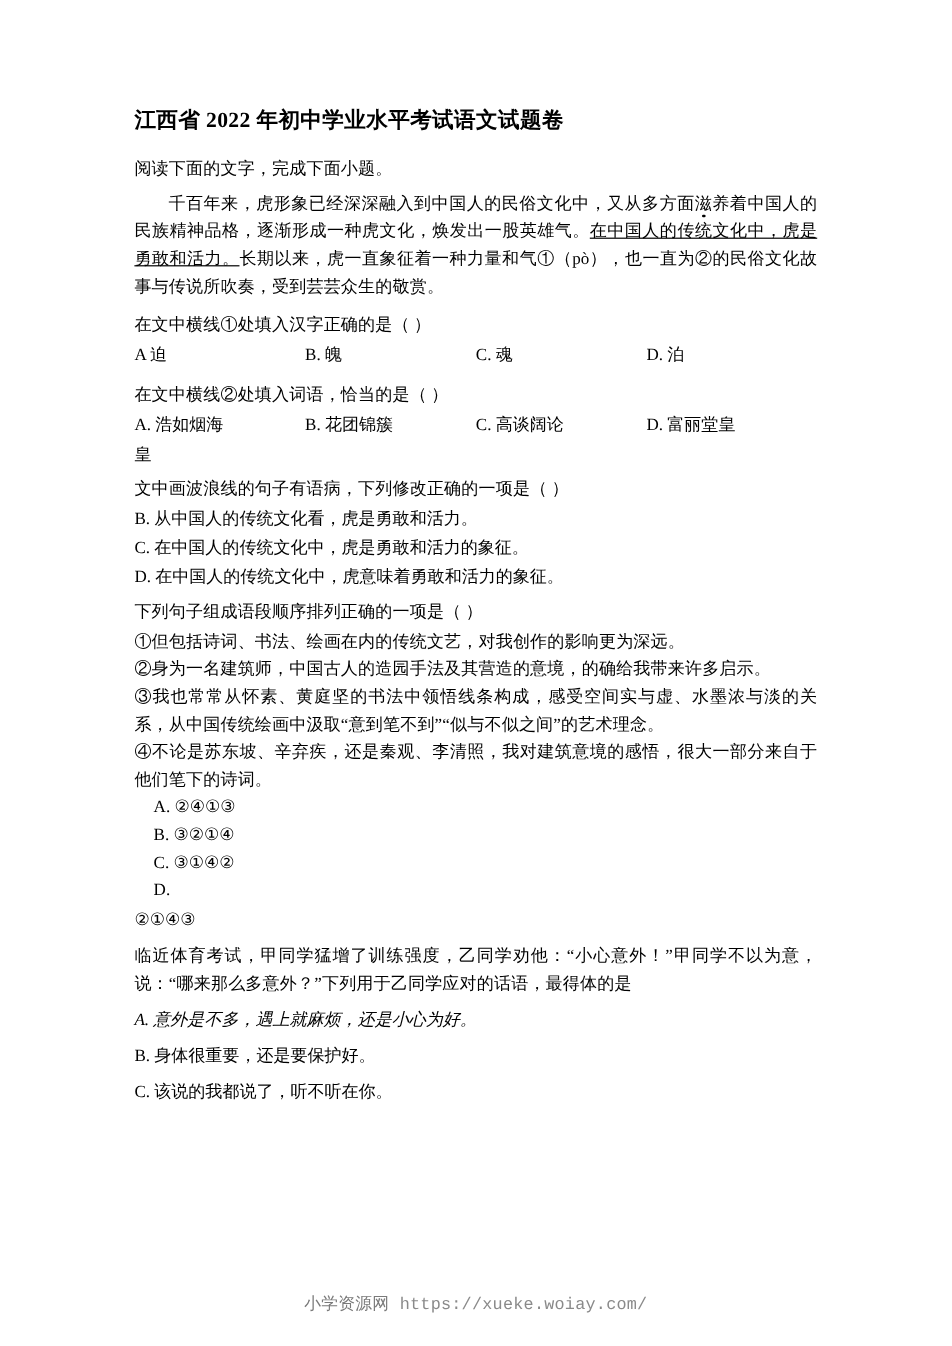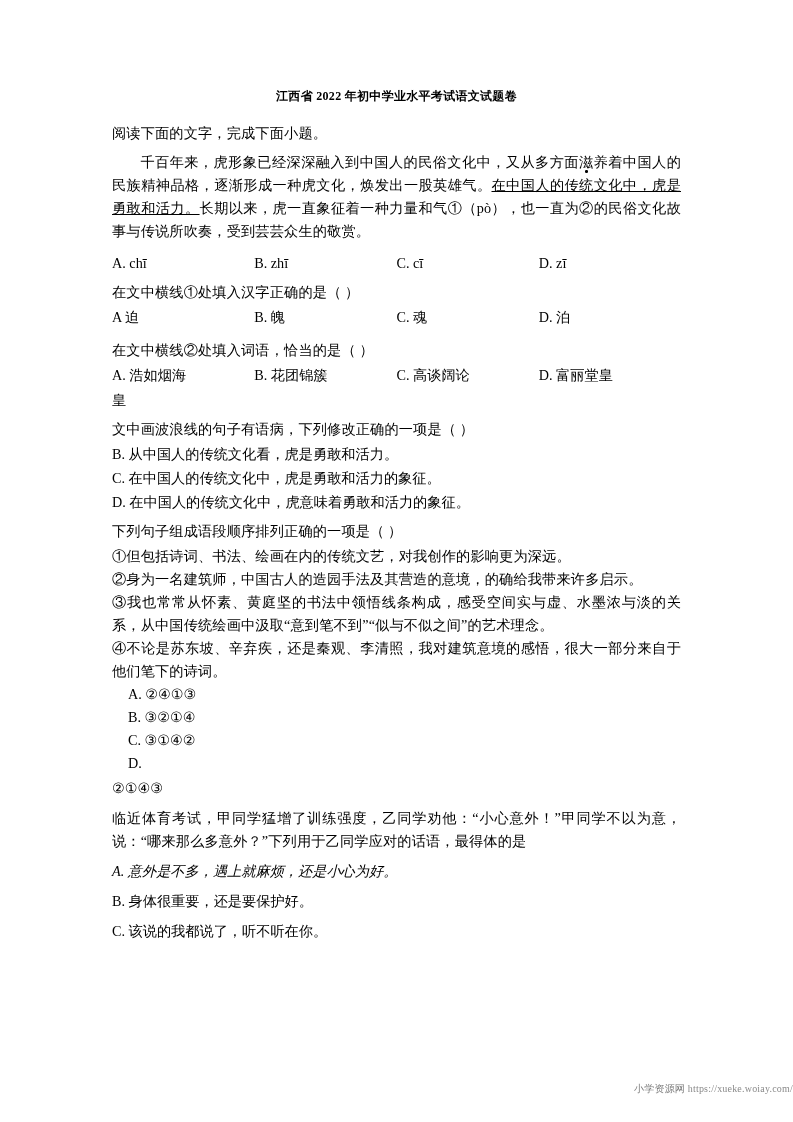--- a/index.html
+++ b/index.html
@@ -17,22 +17,22 @@
   }
   .page {
     position: absolute;
     left: 0; top: 0;
     width: 793px;
     height: 1122px;
     box-sizing: border-box;
     padding: 88px 112px 0 112px;
   }
   .doc-title {
-    text-align: center;
-    font-size: 12px;
+    text-align: left;
+    font-size: 18px;
     font-weight: bold;
     letter-spacing: 0.3px;
     margin: 0 0 17px 0;
     line-height: 1.4;
   }
   .section-head {
     font-size: 15.5px;
     font-weight: bold;
     margin: 0 0 9px 0;
     letter-spacing: 0.2px;
@@ -94,51 +94,45 @@
     height: 2.5px;
     margin-left: -1.25px;
     background: #000;
     border-radius: 50%;
   }
   .footer {
     position: absolute;
     left: 0;
     bottom: 26px;
     width: 100%;
-    text-align: right;
-    font-size: 10px;
+    text-align: center;
+    font-size: 14px;
     color: #7a7a7a;
     letter-spacing: 0.2px;
-    font-family: Liberation Serif, serif;
+    font-family: Liberation Mono, monospace;
   }
   .footer .site {
     color: #8a8a8a;
   }
 </style>
 </head>
 <body>
 
 <div class="page">
 
   <div class="doc-title">江西省 2022 年初中学业水平考试语文试题卷</div>
 
 
   <p class="lead">阅读下面的文字，完成下面小题。</p>
 
   <div style="position:relative;">
     <p class="passage" id="passage">千百年来，虎形象已经深深融入到中国人的民俗文化中，又从多方面<span class="dotted-char">滋</span>养着中国人的民族精神品格，逐渐形成一种虎文化，焕发出一股英雄气。<span class="u-wavy">在中国人的传统文化中，虎是勇敢和活力。</span>长期以来，虎一直象征着一种力量和气<span>①</span>（pò），也一直为<span>②</span>的民俗文化故事与传说所吹奏，受到芸芸众生的敬赏。</p>
   </div>
 
   <div class="q">
-    <div class="opts w4">
-      <span>A. chī</span>
-      <span>B. zhī</span>
-      <span>C. cī</span>
-      <span>D. zī</span>
-    </div>
   </div>
 
   <div class="q">
     <p class="q-text">在文中横线①处填入汉字正确的是（        ）</p>
     <div class="opts w4">
       <span>A  迫</span>
       <span>B.  魄</span>
       <span>C.  魂</span>
       <span>D.  泊</span>
     </div>

